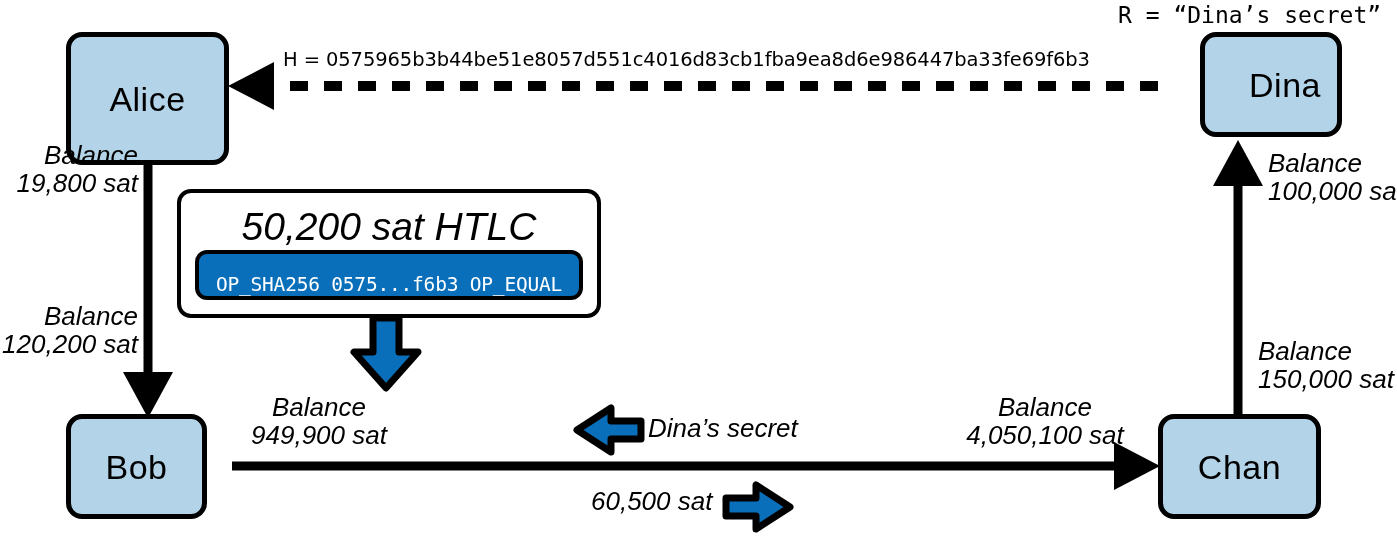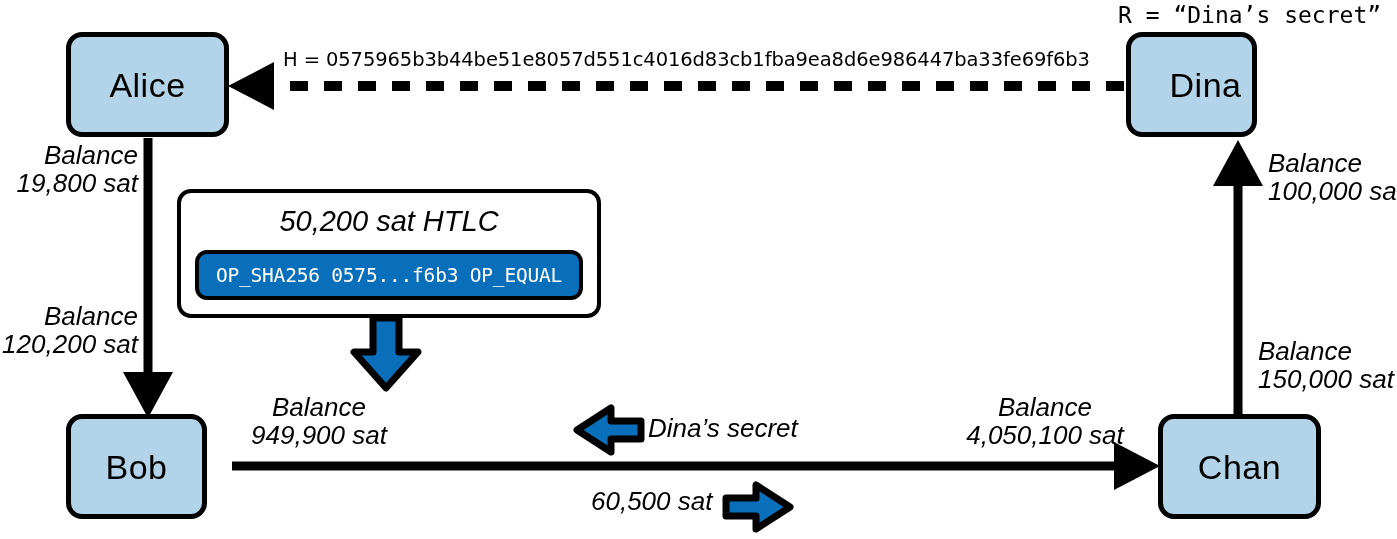--- a/index.html
+++ b/index.html
@@ -86,36 +86,36 @@
     z-index: 8;
   }
   #htlc-title {
     position: absolute;
     left: 0;
     right: 0;
     top: 12px;
     text-align: center;
     font-family: "Liberation Sans", sans-serif;
     font-style: italic;
-    font-size: 29px;
+    font-size: 39px;
     color: #000000;
     white-space: pre;
   }
   #htlc-script {
     position: absolute;
     left: 14px;
     right: 14px;
     top: 57px;
     height: 50px;
     box-sizing: border-box;
     background: #0a6fba;
     border: 4px solid #000000;
     border-radius: 12px;
     display: flex;
-    align-items: center;
+    align-items: flex-end;
     justify-content: center;
   }
   #htlc-script-text {
     font-family: "DejaVu Sans Mono", "Liberation Mono", monospace;
     font-size: 19.5px;
     color: #ffffff;
     white-space: pre;
     letter-spacing: -0.2px;
   }
 </style>
@@ -152,33 +152,33 @@
 
     <g>
       <polygon points="577,430 611,408 611,421 641,421 641,439 611,439 611,452" fill="#0a6fba" stroke="#000000" stroke-width="7" stroke-linejoin="round"></polygon>
     </g>
 
     <g>
       <polygon points="790,507 756,485 756,498 726,498 726,516 756,516 756,529" fill="#0a6fba" stroke="#000000" stroke-width="7" stroke-linejoin="round"></polygon>
     </g>
   </svg>
 
-  <div class="node" id="node-alice" style="left:66px; top:32px; width:163px; height:105px;">
+  <div class="node" id="node-alice" style="left:66px; top:32px; width:163px; height:133px;">
     <span class="node-label">Alice</span>
   </div>
 
   <div class="node" id="node-bob" style="left:66px; top:414px; width:141px; height:105px;">
     <span class="node-label">Bob</span>
   </div>
 
   <div class="node" id="node-chan" style="left:1158px; top:414px; width:163px; height:105px;">
     <span class="node-label">Chan</span>
   </div>
 
-  <div class="node" id="node-dina" style="left:1126px; top:32px; width:131px; height:105px;padding-left:28px;">
+  <div class="node" id="node-dina" style="left:1200px; top:32px; width:142px; height:105px;padding-left:28px;">
     <span class="node-label">Dina</span>
   </div>
 
   <div class="mono-lbl" style="left:1118px; top:2px;">R = “Dina’s secret”</div>
 
   <div class="hash-lbl" style="left:283px; top:48px;">H = 0575965b3b44be51e8057d551c4016d83cb1fba9ea8d6e986447ba33fe69f6b3</div>
 
   <div class="lbl r-align" style="left:-6px; top:142px; width:144px;">Balance
 19,800 sat</div>
 

